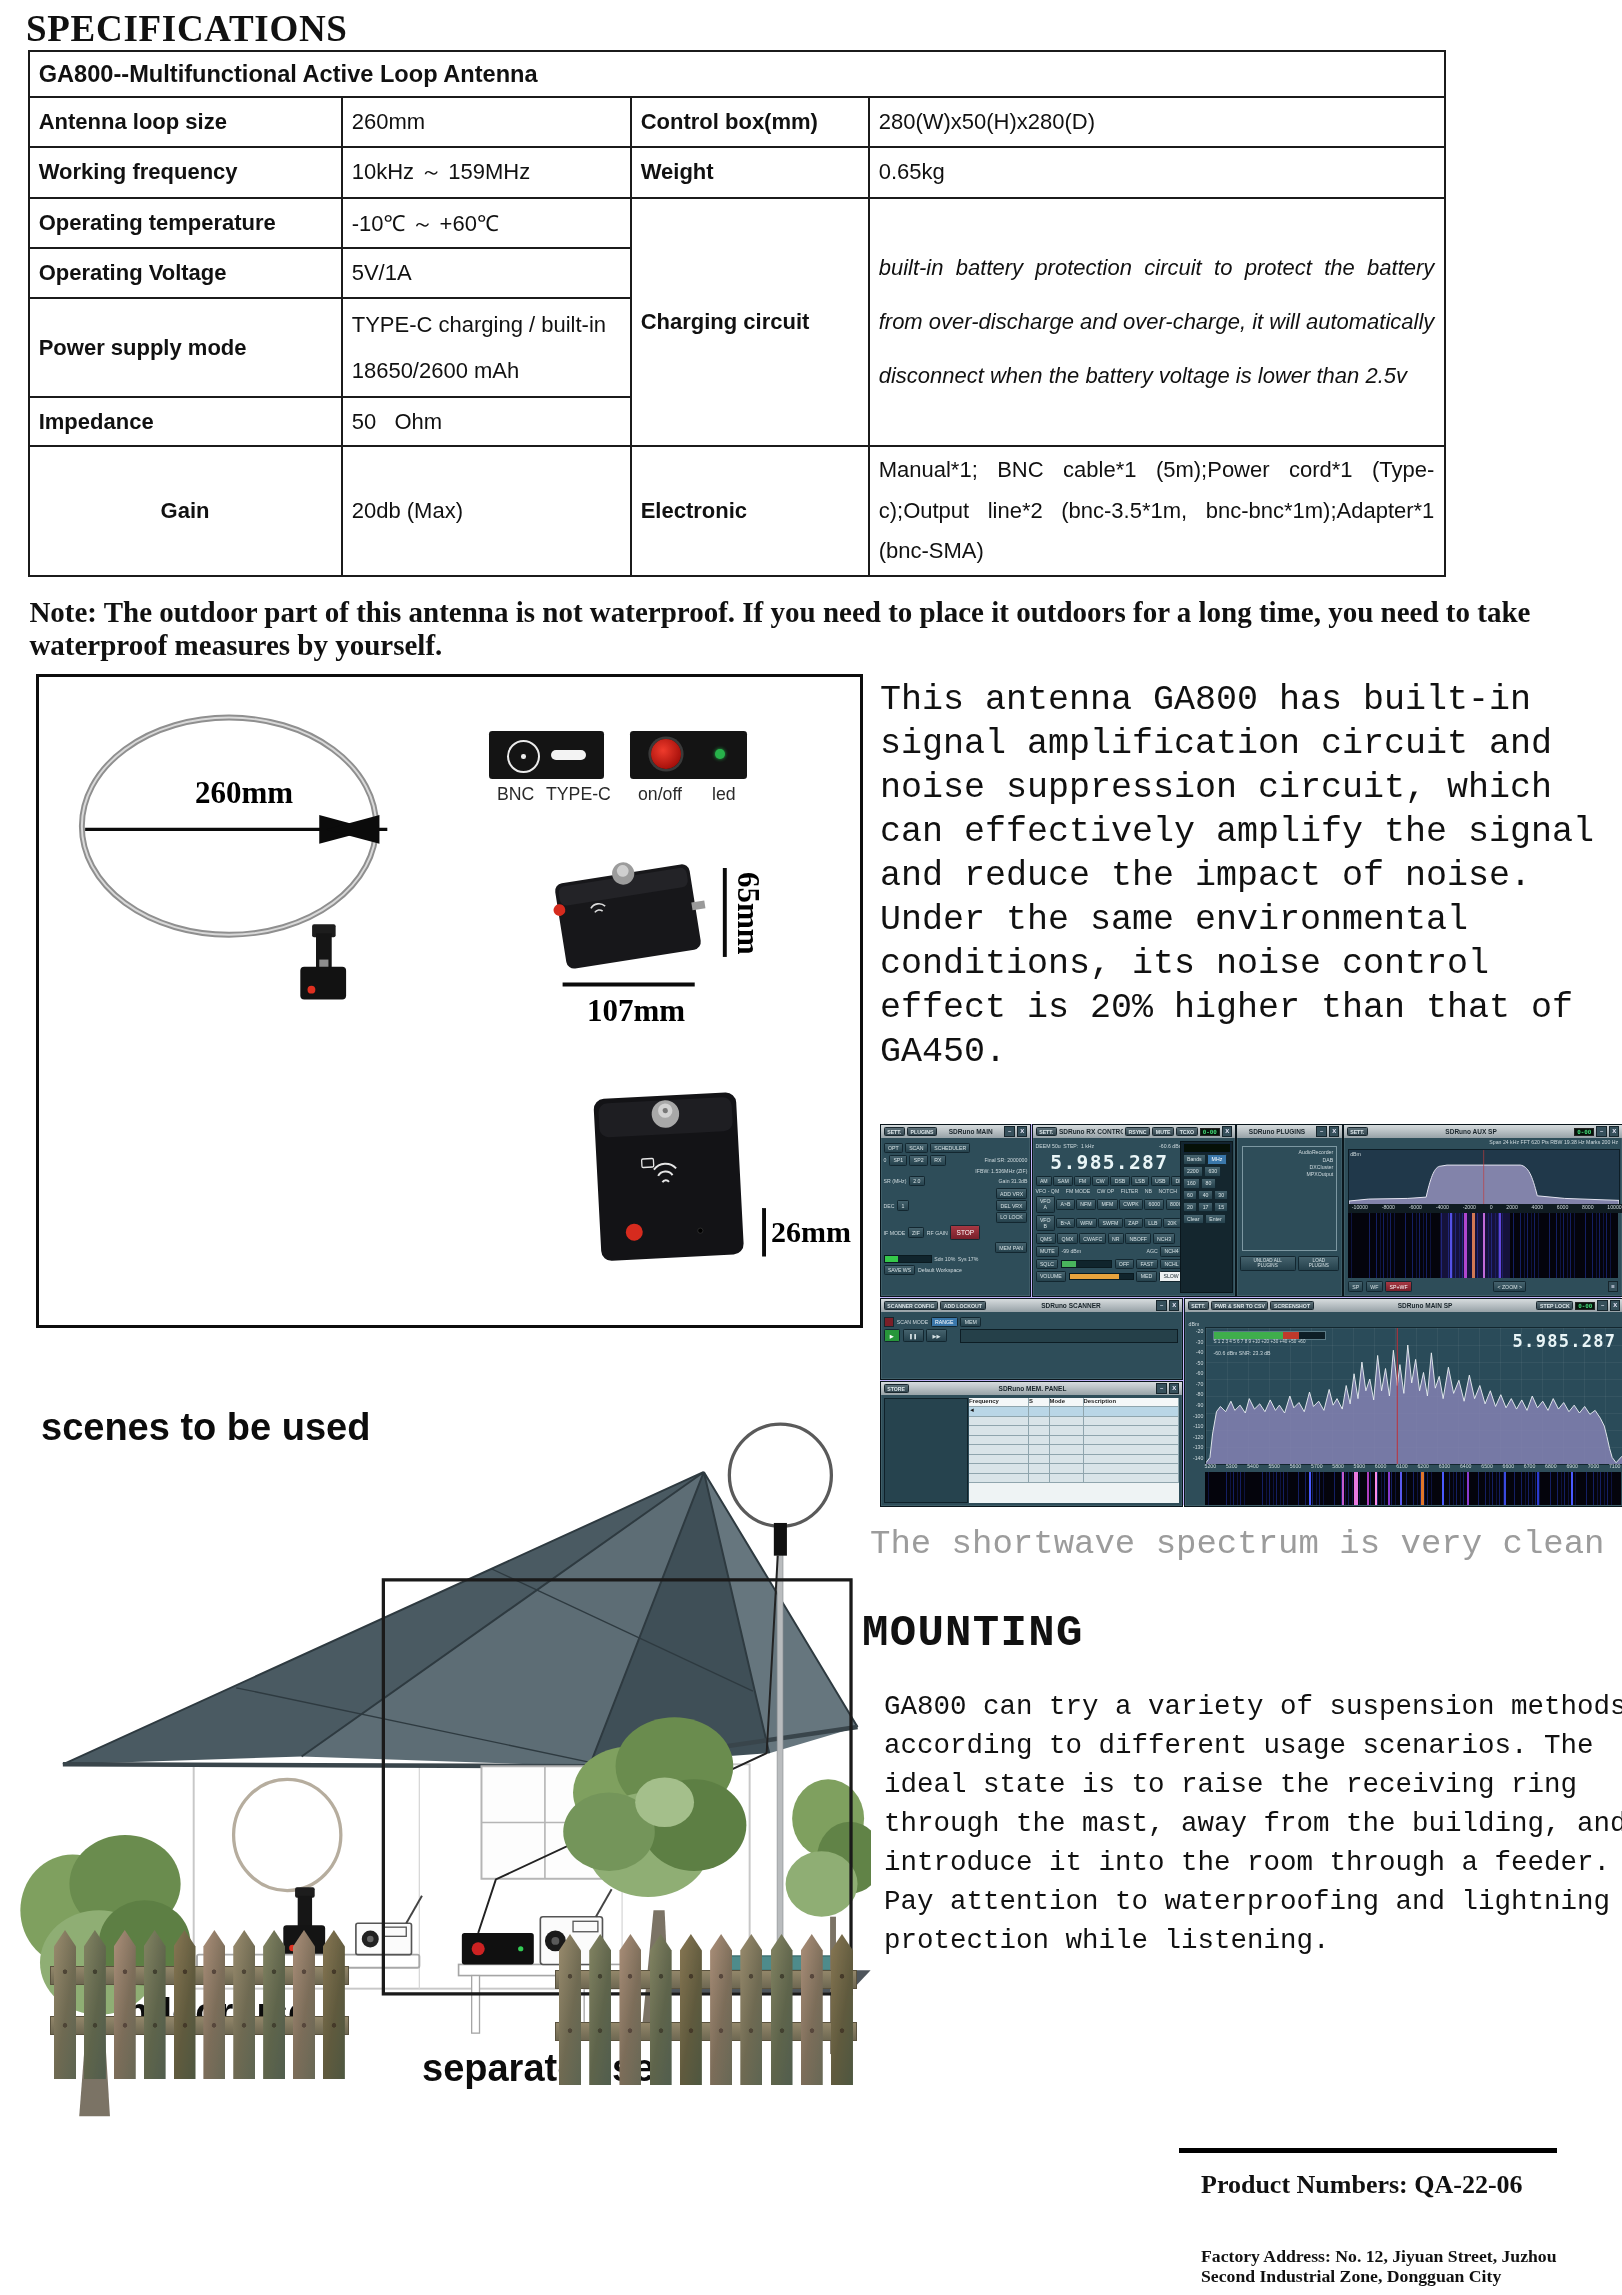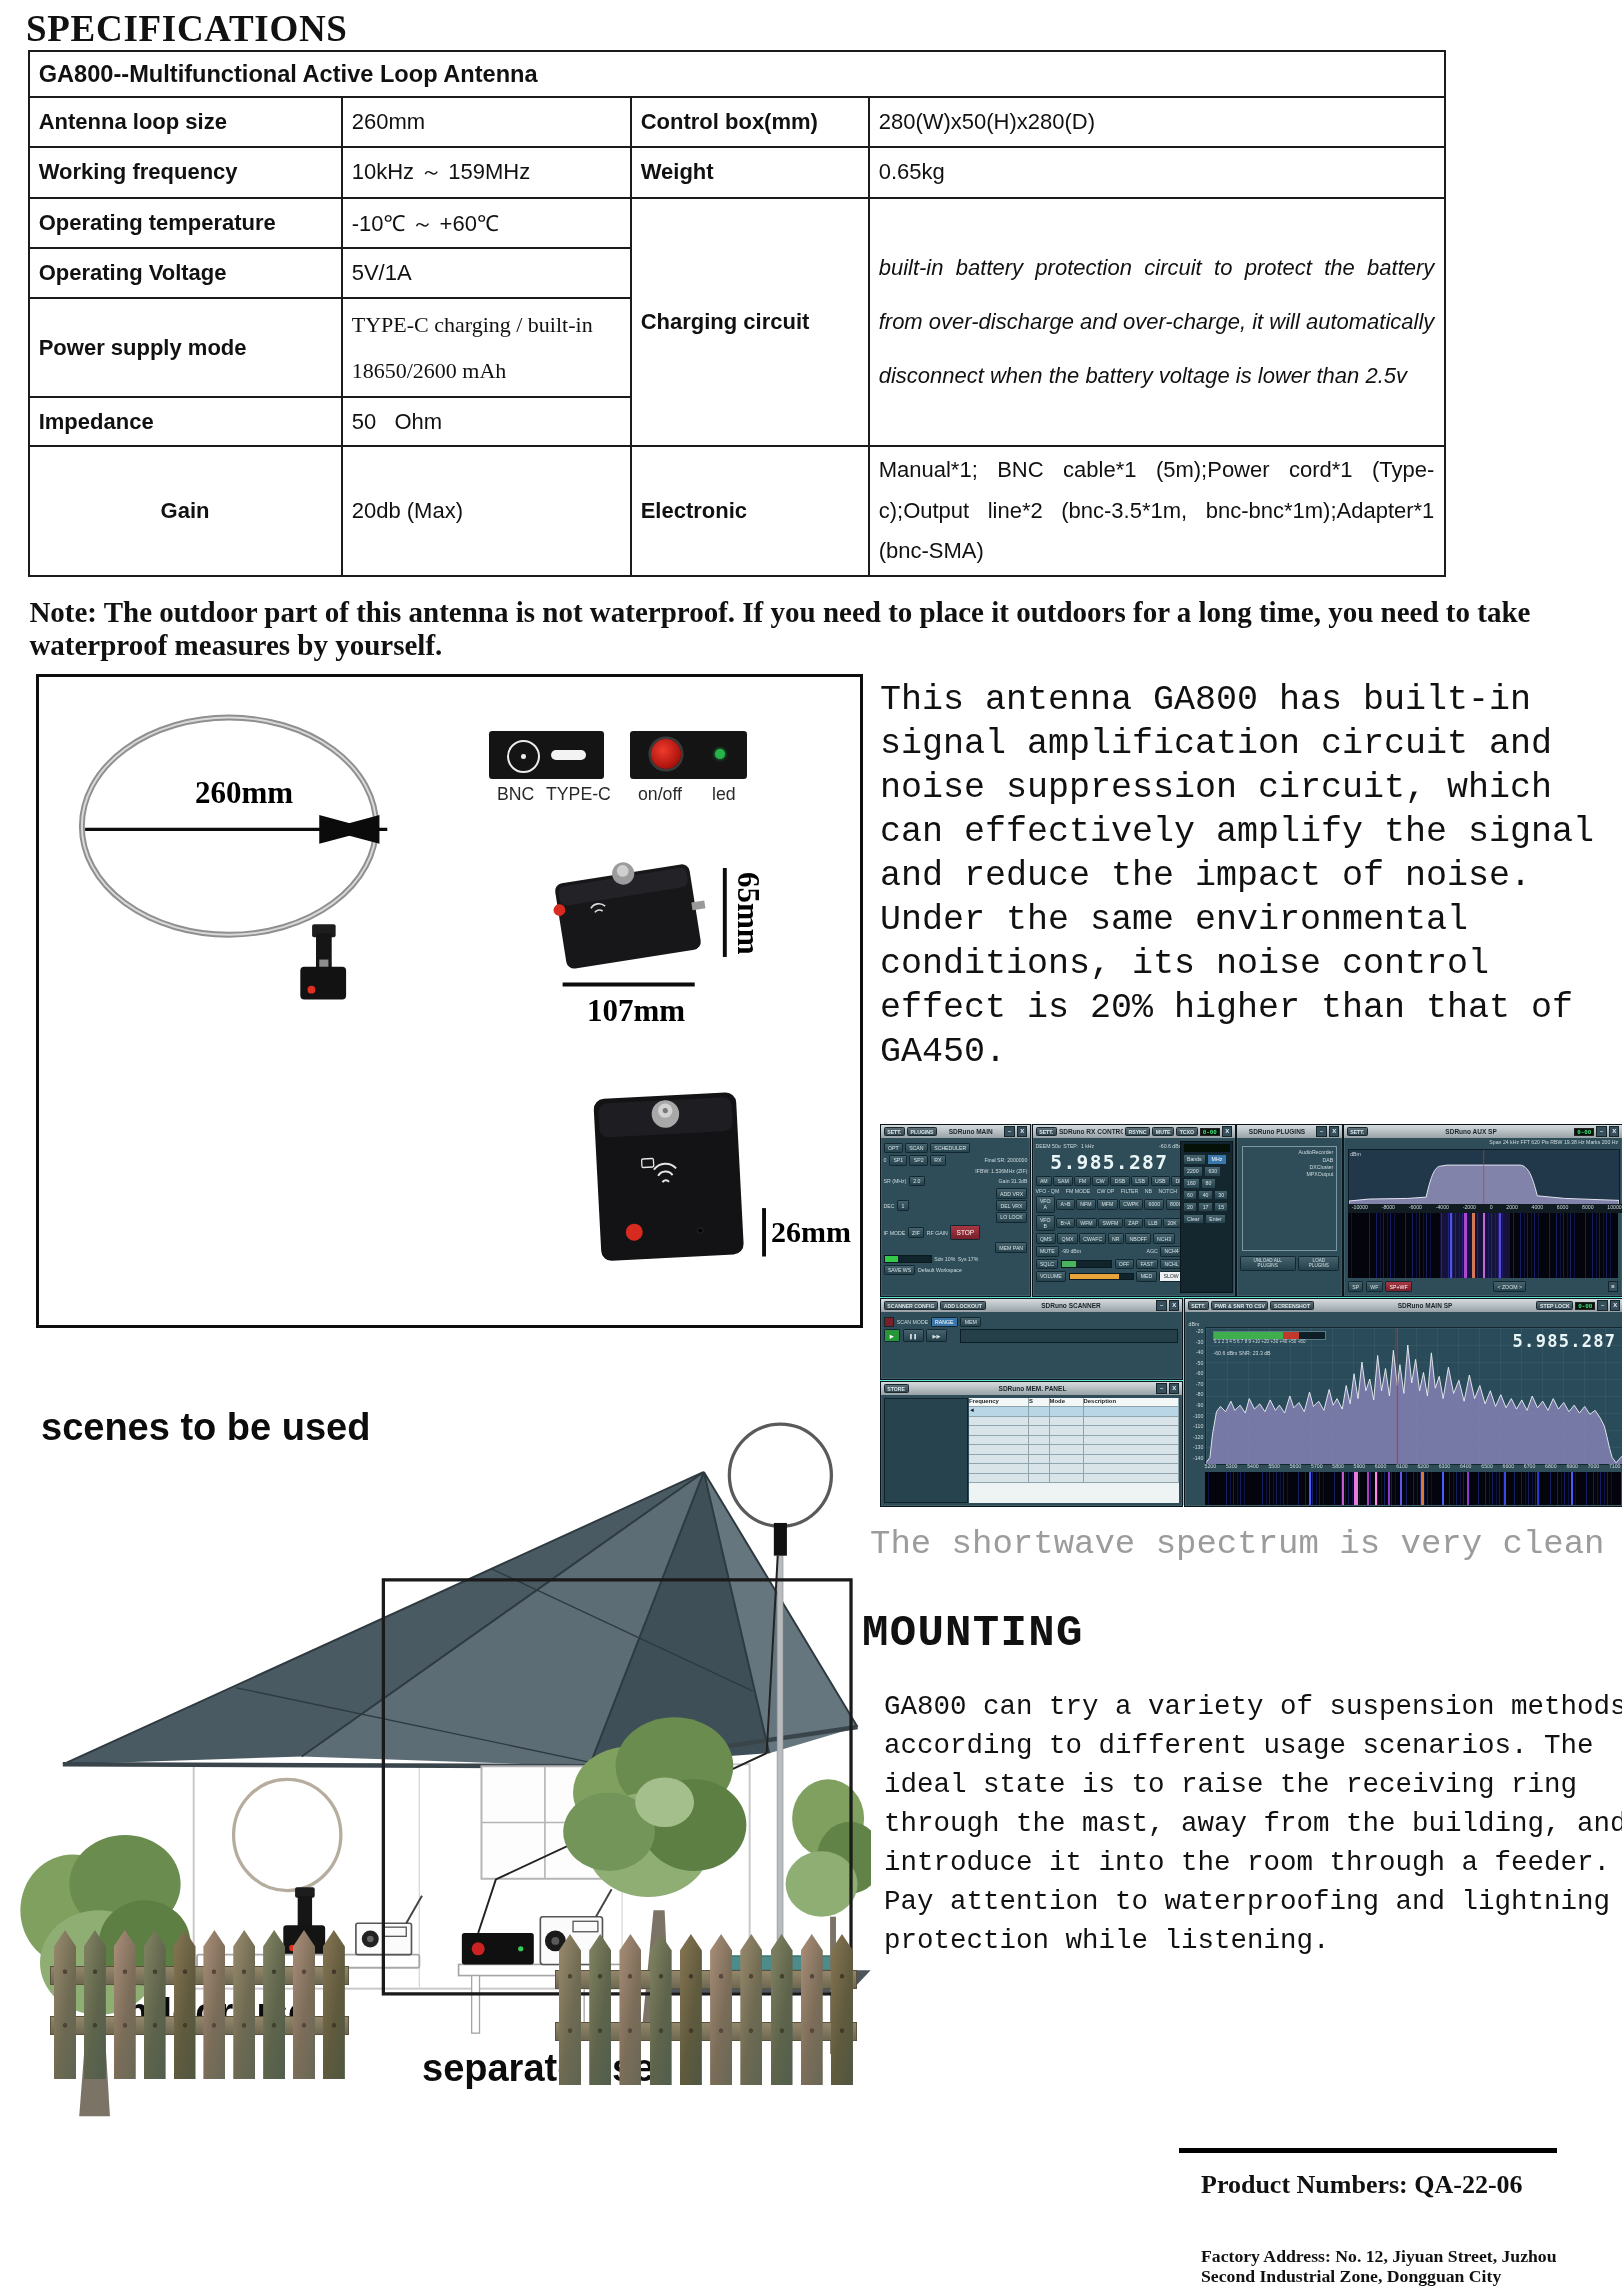--- a/index.html
+++ b/index.html
@@ -32,39 +32,39 @@
   td.lab{font-weight:bold;}
   td.vtop{vertical-align:top;padding-top:9.2px;}
   td.ital{font-style:italic;line-height:2.45;text-align:justify;vertical-align:top;
           padding-left:10.5px;padding-right:10.5px;}
   td.acc{text-align:justify;line-height:1.85;vertical-align:top;padding-top:7.9px;
          padding-left:10.5px;padding-right:10.5px;}
   td.pre{white-space:pre-wrap;}
   td.ctr{text-align:center;}
   tr.r1 td,tr.r2 td,tr.r3 td,tr.r4 td{height:43px;}
   tr.r5 td{height:92px;} tr.r6 td{height:42px;} tr.r7 td{height:119px;}
-  td.wrapv{line-height:2.05;font-family:Liberation Serif, serif;}
+  td.wrapv{line-height:2.05;}
 
   
   .figbox{left:36px;top:674px;width:821px;height:648px;border:3.3px solid #0d0d0d;background:#fff;}
   .panel{position:absolute;background:#141414;border-radius:3.3px;}
   .dimtxt{position:absolute;font-family:"Liberation Serif",serif;font-weight:bold;color:#000;}
   .smalllab{position:absolute;font-size:17.7px;color:#2a2a2a;}
   .bnc-ic{position:absolute;left:18.3px;top:9.2px;width:29px;height:29px;border:2px solid #ececec;
           border-radius:50%;}
   .bnc-ic:after{content:"";position:absolute;left:11.8px;top:11.8px;width:4.6px;height:4.6px;
                 border-radius:50%;background:#ececec;}
   .tc-ic{position:absolute;right:18.3px;top:19px;width:35px;height:9.8px;background:#f3f3f3;border-radius:5.2px;}
   .pwr-ic{position:absolute;left:21px;top:7.9px;width:30px;height:30px;border-radius:50%;
           background:radial-gradient(circle at 40% 38%,#ef3b2c,#a40f0a 75%);box-shadow:0 0 0 2.6px #3a3a3a;}
   .led-ic{position:absolute;right:22px;top:18.3px;width:9.8px;height:9.8px;border-radius:50%;
           background:#27b24a;box-shadow:0 0 3.9px #27b24a;}
 
   
-  .sdr{left:880px;top:1124px;width:741px;height:381px;background:#5eead4;font-size:5.9px;}
+  .sdr{left:880px;top:1124px;width:741px;height:381px;background:#c4b5fd;font-size:5.9px;}
   .win{position:absolute;background:#2e4d59;border:0.7px solid #0a161c;box-shadow:inset 0 0 0 0.7px #46646e;}
   .tbar{height:13px;background:linear-gradient(#d7dcde,#97a2a7);display:flex;align-items:center;
         gap:2px;padding:0 2.6px;font-weight:bold;color:#18242a;font-size:5.9px;white-space:nowrap;}
   .ttl{flex:1;text-align:center;font-size:6.5px;overflow:hidden;}
   .tbtn{background:linear-gradient(#5d7078,#32454e);color:#dde7ea;font-size:5.2px;padding:0.7px 2.6px;
         border:0.7px solid #1b2930;border-radius:1.3px;}
   .wctl{width:8.5px;height:8.5px;background:#36505b;color:#eef;font-size:5.9px;line-height:8.5px;
         text-align:center;border:0.7px solid #17262d;}
   .seg{font-family:"DejaVu Sans Mono",monospace;font-weight:bold;color:#e9f5f7;letter-spacing:1.3px;}
   .timer{background:#06130a;color:#43d877;font-family:"DejaVu Sans Mono",monospace;

